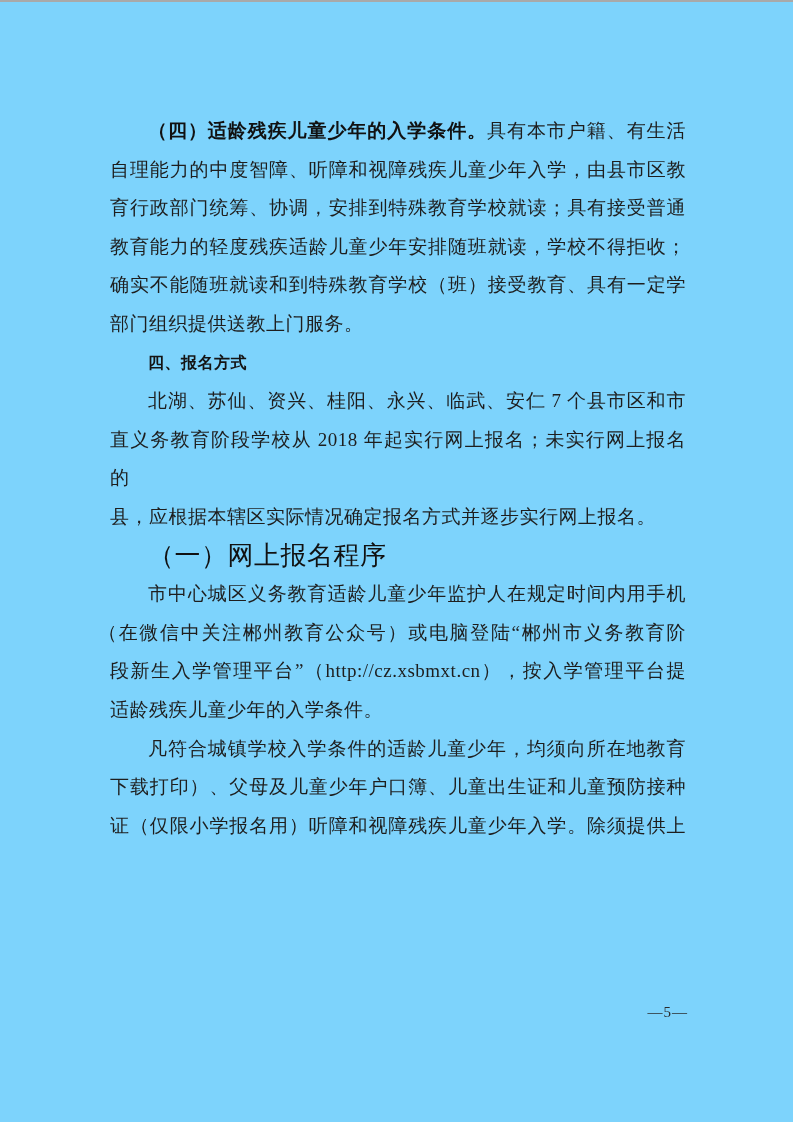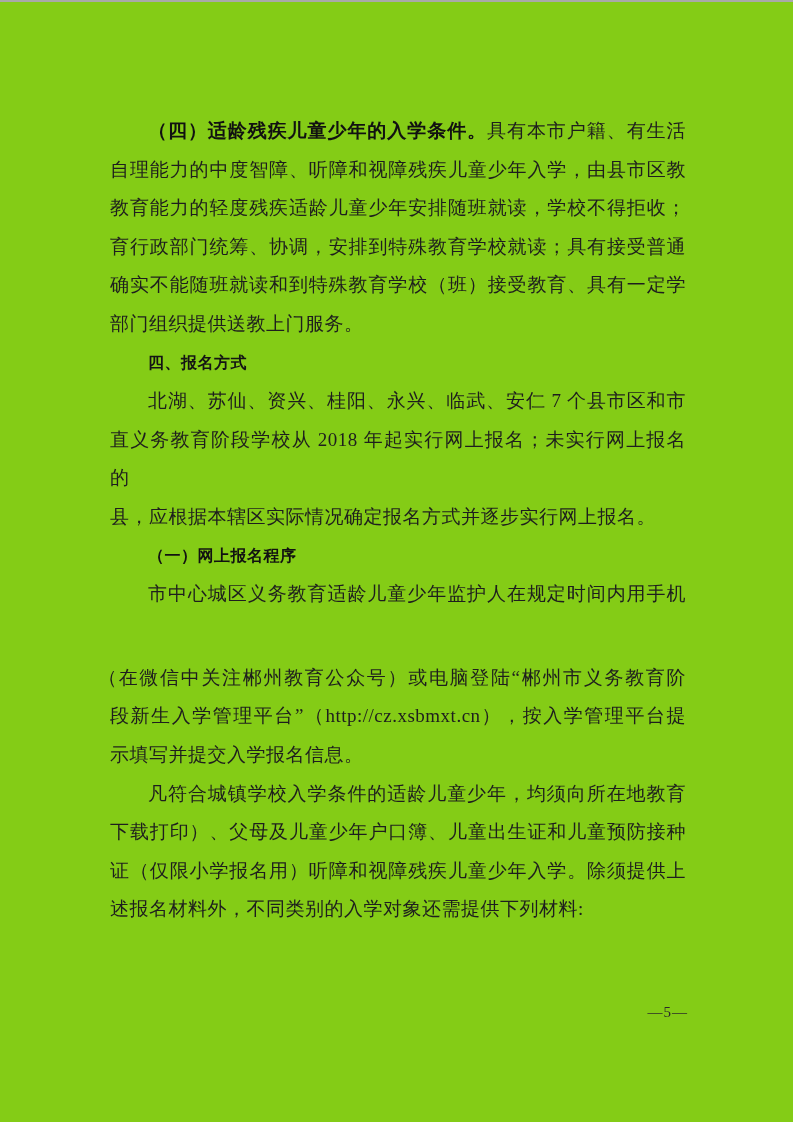--- a/index.html
+++ b/index.html
@@ -5,21 +5,21 @@
   html, body { margin: 0; padding: 0; }
   body {
     width: 793px; height: 1122px;
     background: #ffffff;
     position: relative;
     overflow: hidden;
     font-family: "Liberation Serif", "DejaVu Serif", serif;
   }
   .page {
     position: absolute; inset: 0;
-    background: #84cc16;
+    background: #7dd3fc;
     border-top: 2px solid #a9a9a9;
   }
   .text-block {
     position: absolute;
     left: 110px;
     top: 110px;
     width: 576px;
   }
   .line {
     font-size: 19px;
@@ -28,71 +28,70 @@
     letter-spacing: 0.5px;
     white-space: normal;
   }
   .justify {
     text-align: justify;
     text-align-last: justify;
     text-justify: inter-character;
   }
   .indent { text-indent: 38px; }
   .num-indent { text-indent: 30px; }
-  .hang { margin-left: -12px; margin-top: 45px; }
+  .hang { margin-left: -12px; }
   .bold-lead { font-weight: bold; color: #111; }
   .heading-hei {
     font-family: "Liberation Sans", "DejaVu Sans", sans-serif;
     font-weight: bold;
     font-size: 16px;
     color: #141414;
   }
   .heading-kai {
-    font-weight: bold;
-    font-size: 16px;
+    font-weight: normal;
+    font-size: 26px;
     color: #111;
   }
   .page-number {
     position: absolute;
     top: 1002px;
     right: 105px;
     font-size: 15px;
     color: #2a2a2a;
     letter-spacing: 1px;
   }
 </style>
 </head>
 <body>
 
 <div class="page">
   <div class="text-block">
 
     <div class="line justify indent"><span class="bold-lead">（四）适龄残疾儿童少年的入学条件。</span><span>具有本市户籍、有生活</span></div>
     <div class="line justify">自理能力的中度智障、听障和视障残疾儿童少年入学，由县市区教</div>
+    <div class="line justify">育行政部门统筹、协调，安排到特殊教育学校就读；具有接受普通</div>
     <div class="line justify">教育能力的轻度残疾适龄儿童少年安排随班就读，学校不得拒收；</div>
-    <div class="line justify">育行政部门统筹、协调，安排到特殊教育学校就读；具有接受普通</div>
     <div class="line justify">确实不能随班就读和到特殊教育学校（班）接受教育、具有一定学</div>
     <div class="line">部门组织提供送教上门服务。</div>
 
     <div class="line heading-hei indent">四、报名方式</div>
 
     <div class="line justify indent">北湖、苏仙、资兴、桂阳、永兴、临武、安仁 7 个县市区和市</div>
     <div class="line justify">直义务教育阶段学校从 2018 年起实行网上报名；未实行网上报名的</div>
     <div class="line">县，应根据本辖区实际情况确定报名方式并逐步实行网上报名。</div>
 
     <div class="line heading-kai indent">（一）网上报名程序</div>
 
 
     <div class="line justify indent">市中心城区义务教育适龄儿童少年监护人在规定时间内用手机</div>
     <div class="line justify hang">（在微信中关注郴州教育公众号）或电脑登陆“郴州市义务教育阶</div>
     <div class="line justify">段新生入学管理平台”（http://cz.xsbmxt.cn），按入学管理平台提</div>
-    <div class="line">示填写并提交入学报名信息。</div>
+    <div class="line">适龄残疾儿童少年的入学条件。</div>
 
 
     <div class="line justify indent">凡符合城镇学校入学条件的适龄儿童少年，均须向所在地教育</div>
     <div class="line justify">下载打印）、父母及儿童少年户口簿、儿童出生证和儿童预防接种</div>
     <div class="line justify">证（仅限小学报名用）听障和视障残疾儿童少年入学。除须提供上</div>
-    <div class="line">述报名材料外，不同类别的入学对象还需提供下列材料:</div>
 
   </div>
 
   <div class="page-number">—5—</div>
 </div>
 
 </body></html>

